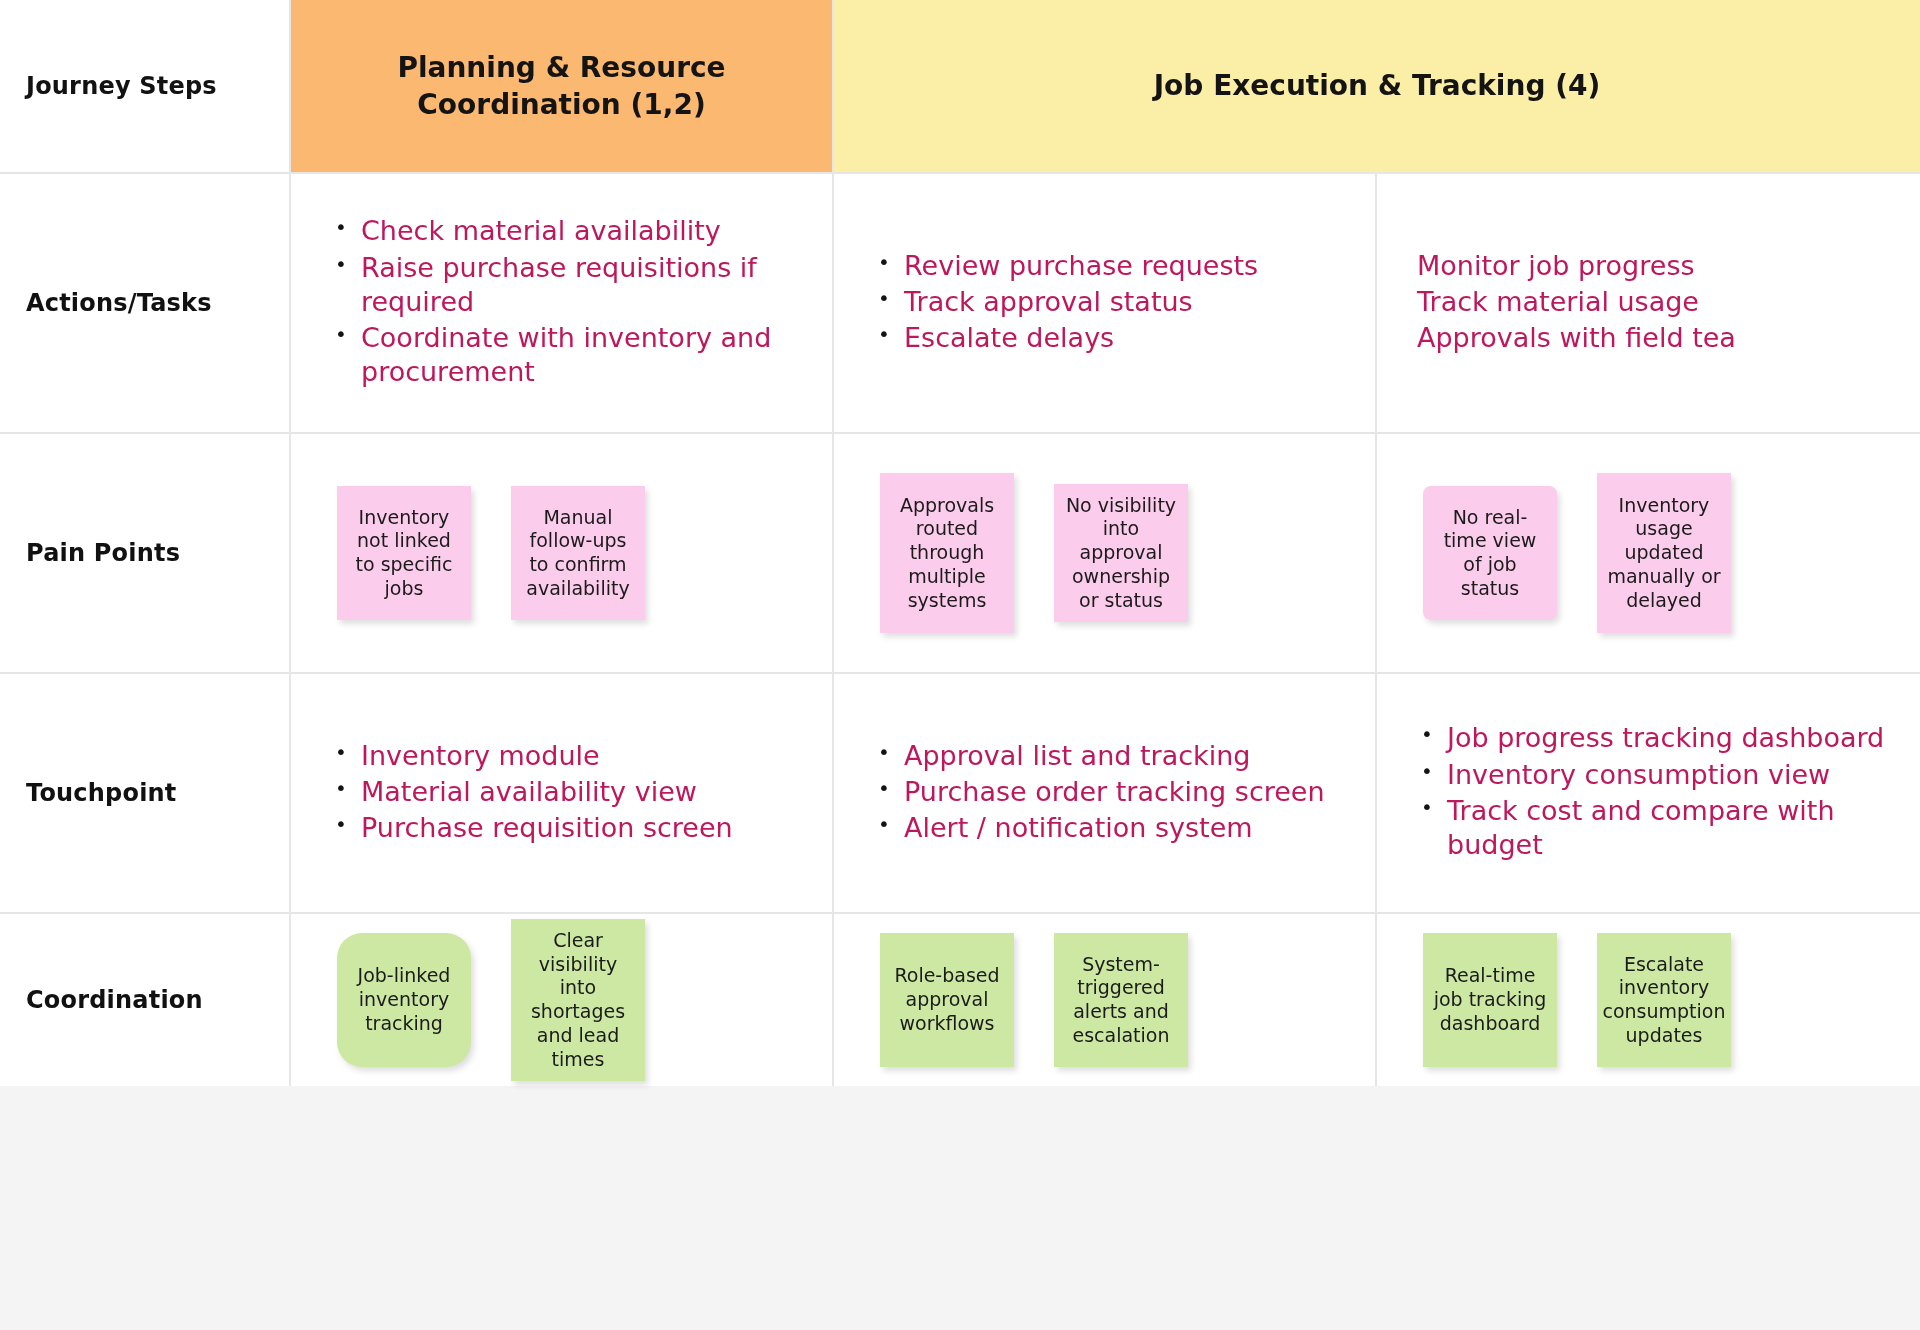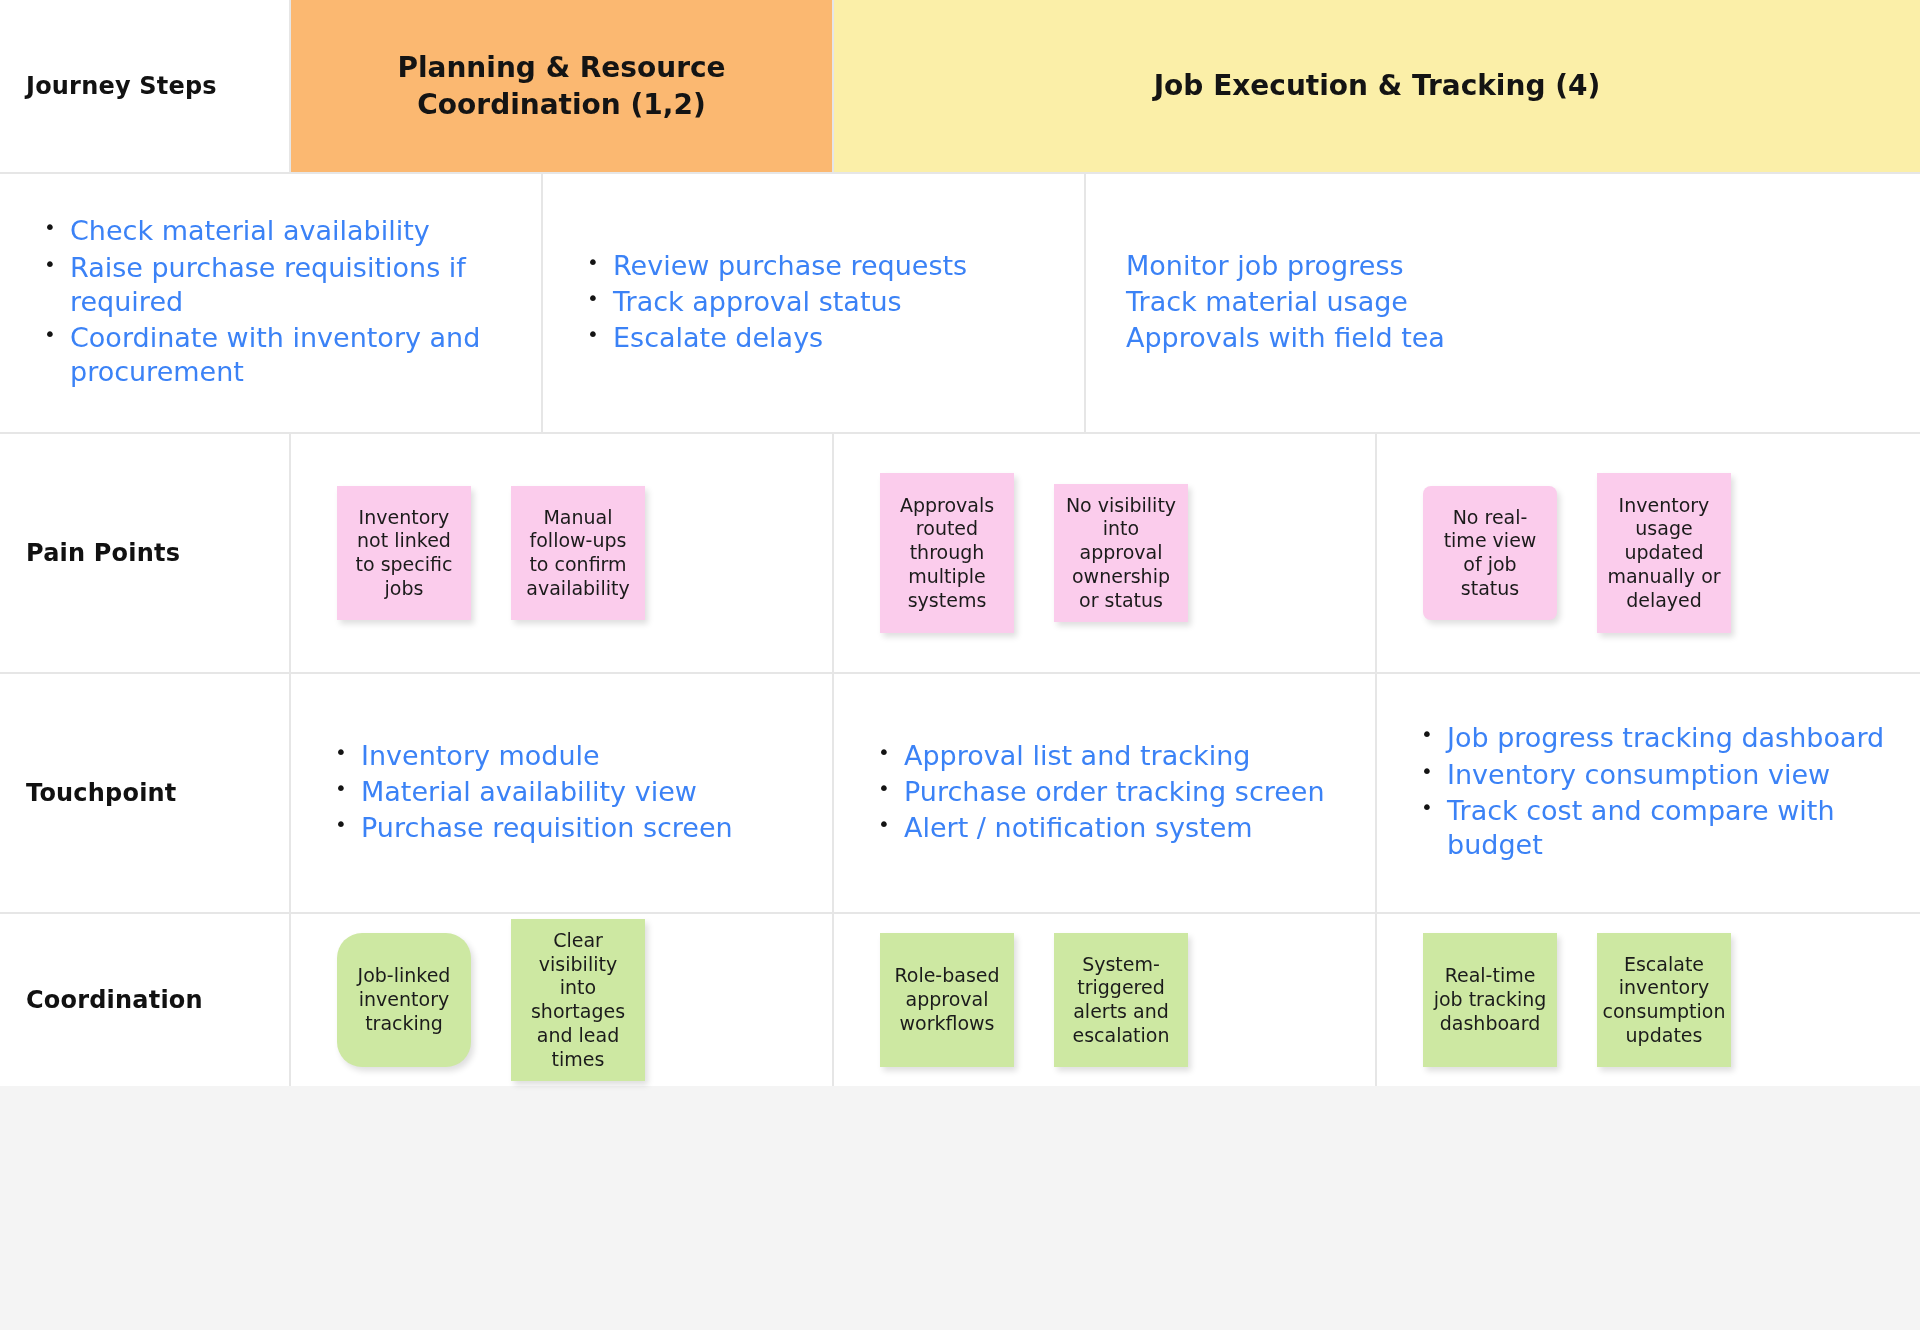--- a/index.html
+++ b/index.html
@@ -97,21 +97,21 @@
   }
   ul.blist {
     margin: 0;
     padding: 0 0 0 26px;
     list-style: none;
   }
   ul.blist li {
     position: relative;
     font-size: 27px;
     line-height: 1.27;
-    color: #3b82f6;
+    color: #be185d;
     margin: 0 0 2px 0;
     padding-left: 4px;
   }
   ul.blist li::before {
     content: "\2022";
     position: absolute;
     left: -22px;
     top: -1px;
     font-size: 20px;
     line-height: 1.45;
@@ -166,20 +166,23 @@
     </div>
     <div class="cell-col header-cell" id="hdr-0" style="background: rgb(251, 184, 113);">
       <span class="htxt">Planning &amp; Resource Coordination (1,2)</span>
     </div>
     <div class="cell-col wide header-cell" id="hdr-2" style="background: rgb(251, 239, 168);">
       <span class="htxt">Job Execution &amp; Tracking (4)</span>
     </div>
   </div>
 
   <div class="row row-actions">
+    <div class="cell-label">
+      <span class="rlabel">Actions/Tasks</span>
+    </div>
     <div class="cell-col">
       <div class="listwrap">
         <ul class="blist">
           <li>Check material availability</li>
           <li>Raise purchase requisitions if required</li>
           <li>Coordinate with inventory and procurement</li>
         </ul>
       </div>
     </div>
     <div class="cell-col">

